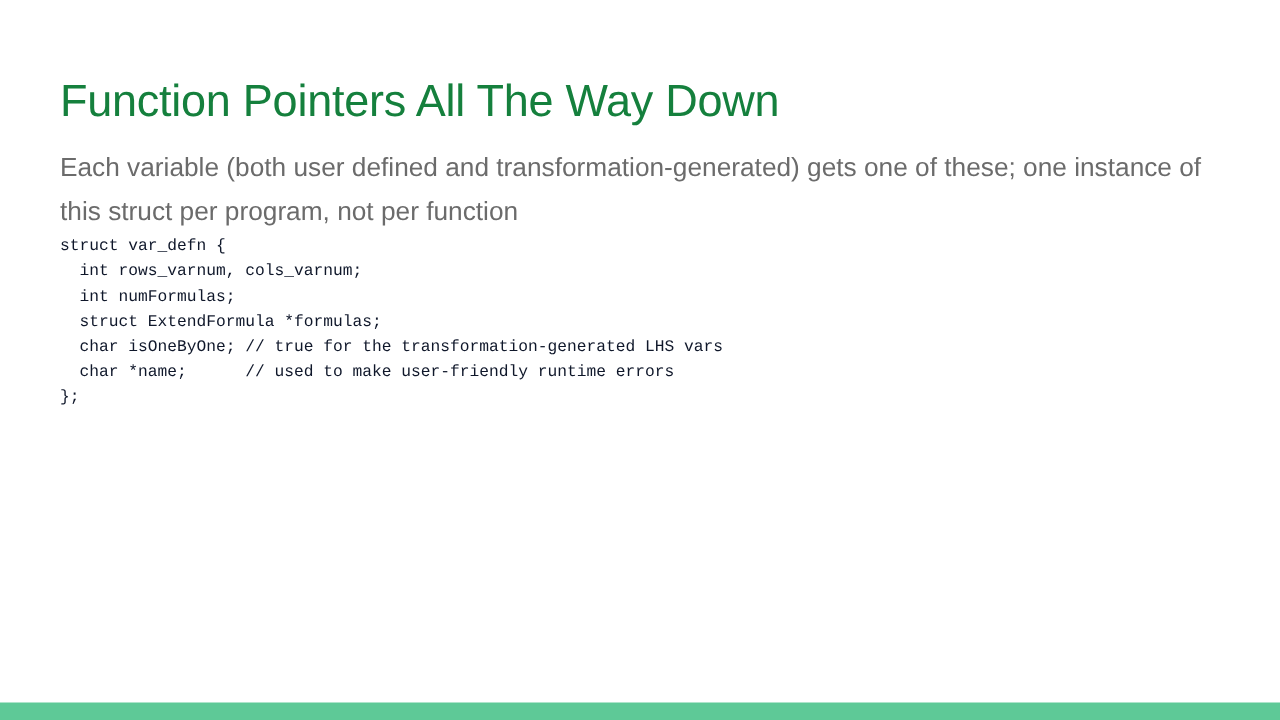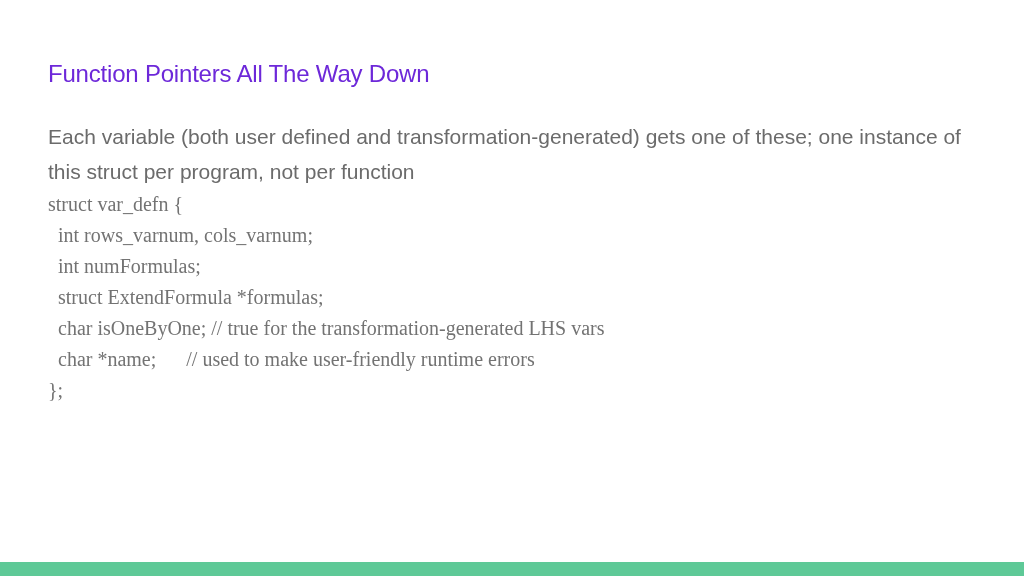--- a/index.html
+++ b/index.html
@@ -9,37 +9,37 @@
     background: #ffffff;
     position: relative;
   }
   .slide {
     width: 1024px;
     height: 576px;
     padding: 60px 48px 0 48px;
     position: relative;
   }
   .title {
-    font-size: 24px;
+    font-size: 36px;
     font-weight: 400;
-    color: #6d28d9;
+    color: #15803d;
     letter-spacing: -0.2px;
-    margin-bottom: 32px;
+    margin-bottom: 16px;
   }
   .desc {
     font-size: 21px;
     line-height: 1.65;
     color: #6b6b6b;
     font-weight: 400;
   }
   .code {
-    font-family: Liberation Serif, serif;
-    font-size: 20px;
+    font-family: Liberation Mono, monospace;
+    font-size: 13px;
     line-height: 1.55;
-    color: #737373;
+    color: #0f172a;
     white-space: pre;
   }
   .bottom-bar {
     position: absolute;
     left: 0;
     right: 0;
     bottom: 0;
     height: 14px;
     background: #5ec997;
   }

